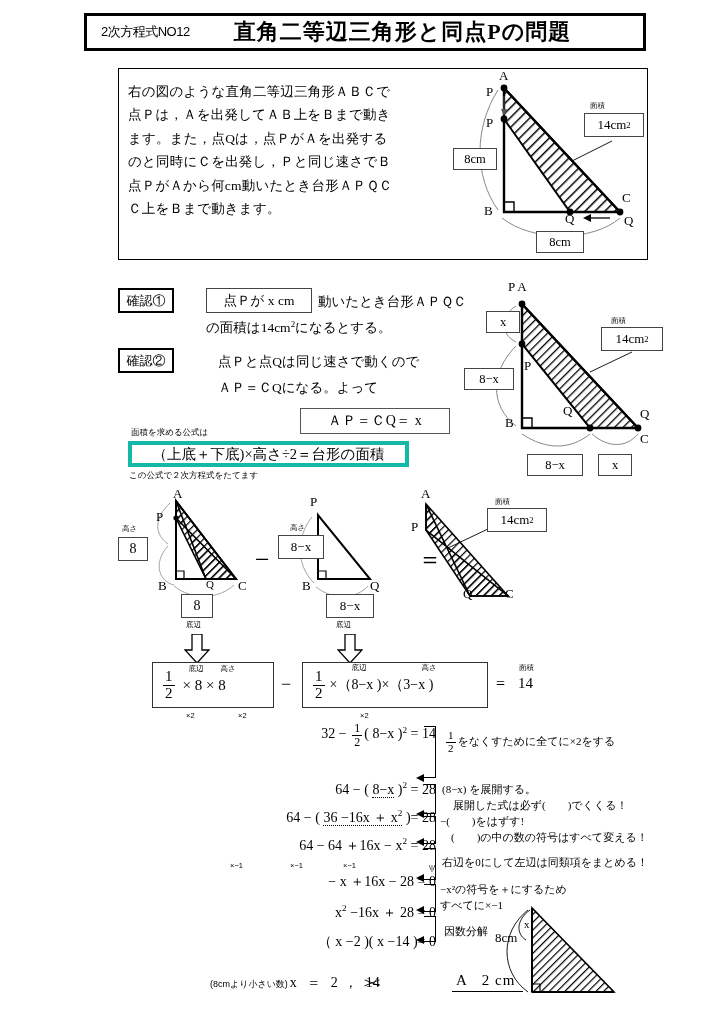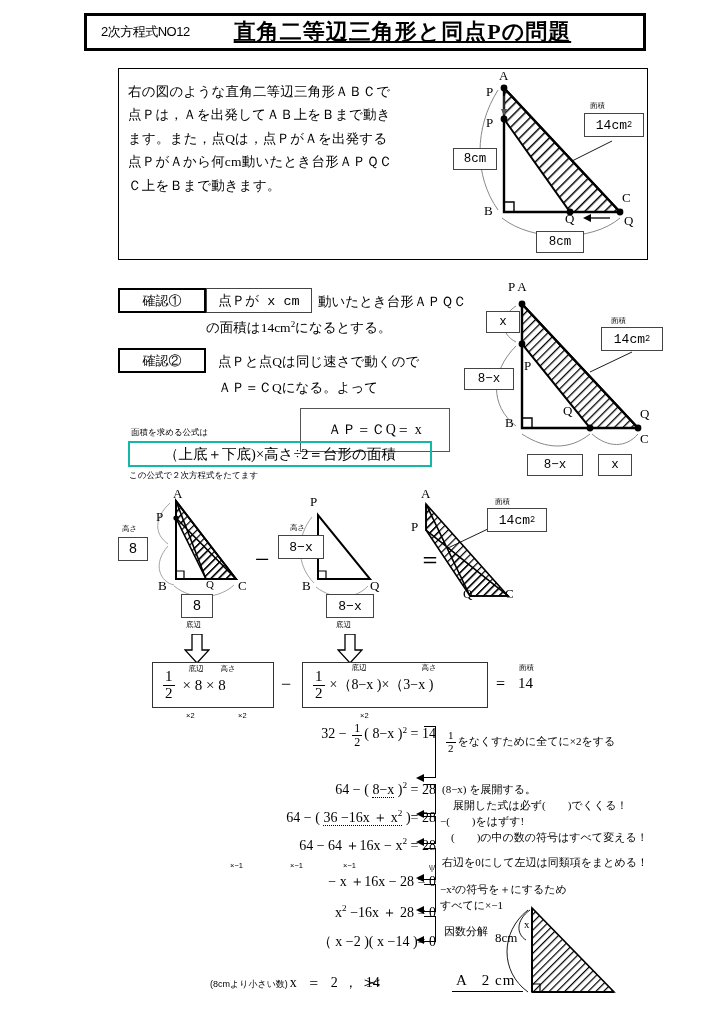--- a/index.html
+++ b/index.html
@@ -31,21 +31,20 @@
     font-family: "Liberation Sans", sans-serif;
     font-size: 13px;
     margin-left: 14px;
     letter-spacing: -0.5px;
   }
   #title-main {
     font-size: 22px;
     font-weight: bold;
     margin-left: 44px;
     letter-spacing: 1px;
-    text-decoration: underline;
   }
 
   
   #problem-box {
     left: 118px; top: 68px; width: 530px; height: 192px;
     border: 1px solid #000;
     box-sizing: border-box;
   }
   #problem-text {
     left: 128px; top: 80px; width: 290px;
@@ -55,46 +54,45 @@
   }
   .sup { font-size: 0.66em; vertical-align: super; }
 
   
   .lbox {
     border: 1px solid #444;
     background: #fff;
     display: flex; align-items: center; justify-content: center;
     font-size: 12.5px;
     box-sizing: border-box;
-    font-family: Liberation Mono, monospace;
   }
   .tiny  { font-size: 8.5px; font-family: "Liberation Sans", sans-serif; }
   .vtiny { font-size: 7.5px; font-family: "Liberation Sans", sans-serif; }
   .pt-label { font-size: 13px; font-family: "Liberation Serif", serif; }
 
   
   .confirm-box {
     border: 2px solid #000;
-    width: 88px; height: 25px;
+    width: 56px; height: 25px;
     display: flex; align-items: center; justify-content: center;
     font-size: 13px;
     box-sizing: border-box;
   }
   .conf-text { font-size: 13.5px; line-height: 1.75; }
 
   #apcq-box {
-    left: 300px; top: 408px; width: 150px; height: 44px;
+    left: 300px; top: 408px; width: 150px; height: 26px;
     border: 1px solid #555;
     display: flex; align-items: center; justify-content: center;
     font-size: 14px; letter-spacing: 0.5px;
     box-sizing: border-box;
   }
   #formula-box {
-    left: 128px; top: 441px; width: 304px; height: 26px;
-    border: 2px solid #14b8a6;
+    left: 128px; top: 441px; width: 281px; height: 26px;
+    border: 4px solid #14b8a6;
     display: flex; align-items: center; justify-content: center;
     font-size: 14.5px;
     box-sizing: border-box;
   }
 
   
   .frac {
     display: inline-flex; flex-direction: column;
     vertical-align: middle; text-align: center;
     line-height: 1.05; font-size: 15px;
@@ -166,20 +164,21 @@
     <span id="title-code">2次方程式NO12</span>
     <span id="title-main">直角二等辺三角形と同点Pの問題</span>
   </div>
 
   <div class="abs" id="problem-box"></div>
 
   <div class="abs" id="problem-text">
     <div>右の図のような直角二等辺三角形ＡＢＣで</div>
     <div>点Ｐは，Ａを出発してＡＢ上をＢまで動き</div>
     <div>ます。また，点Qは，点ＰがＡを出発する</div>
+    <div>のと同時にＣを出発し，Ｐと同じ速さでＢ</div>
     <div>
       <span>点ＰがＡから何cm動いたとき台形ＡＰＱＣ</span>
     </div>
     <div>Ｃ上をＢまで動きます。</div>
   </div>
 
   <svg class="abs" style="left:452px; top:66px;" width="200" height="195">
     <defs>
       <pattern id="hatchA" width="7" height="7" patternTransform="rotate(45)" patternUnits="userSpaceOnUse">
         <line x1="0" y1="0" x2="0" y2="7" stroke="#000" stroke-width="3"></line>

